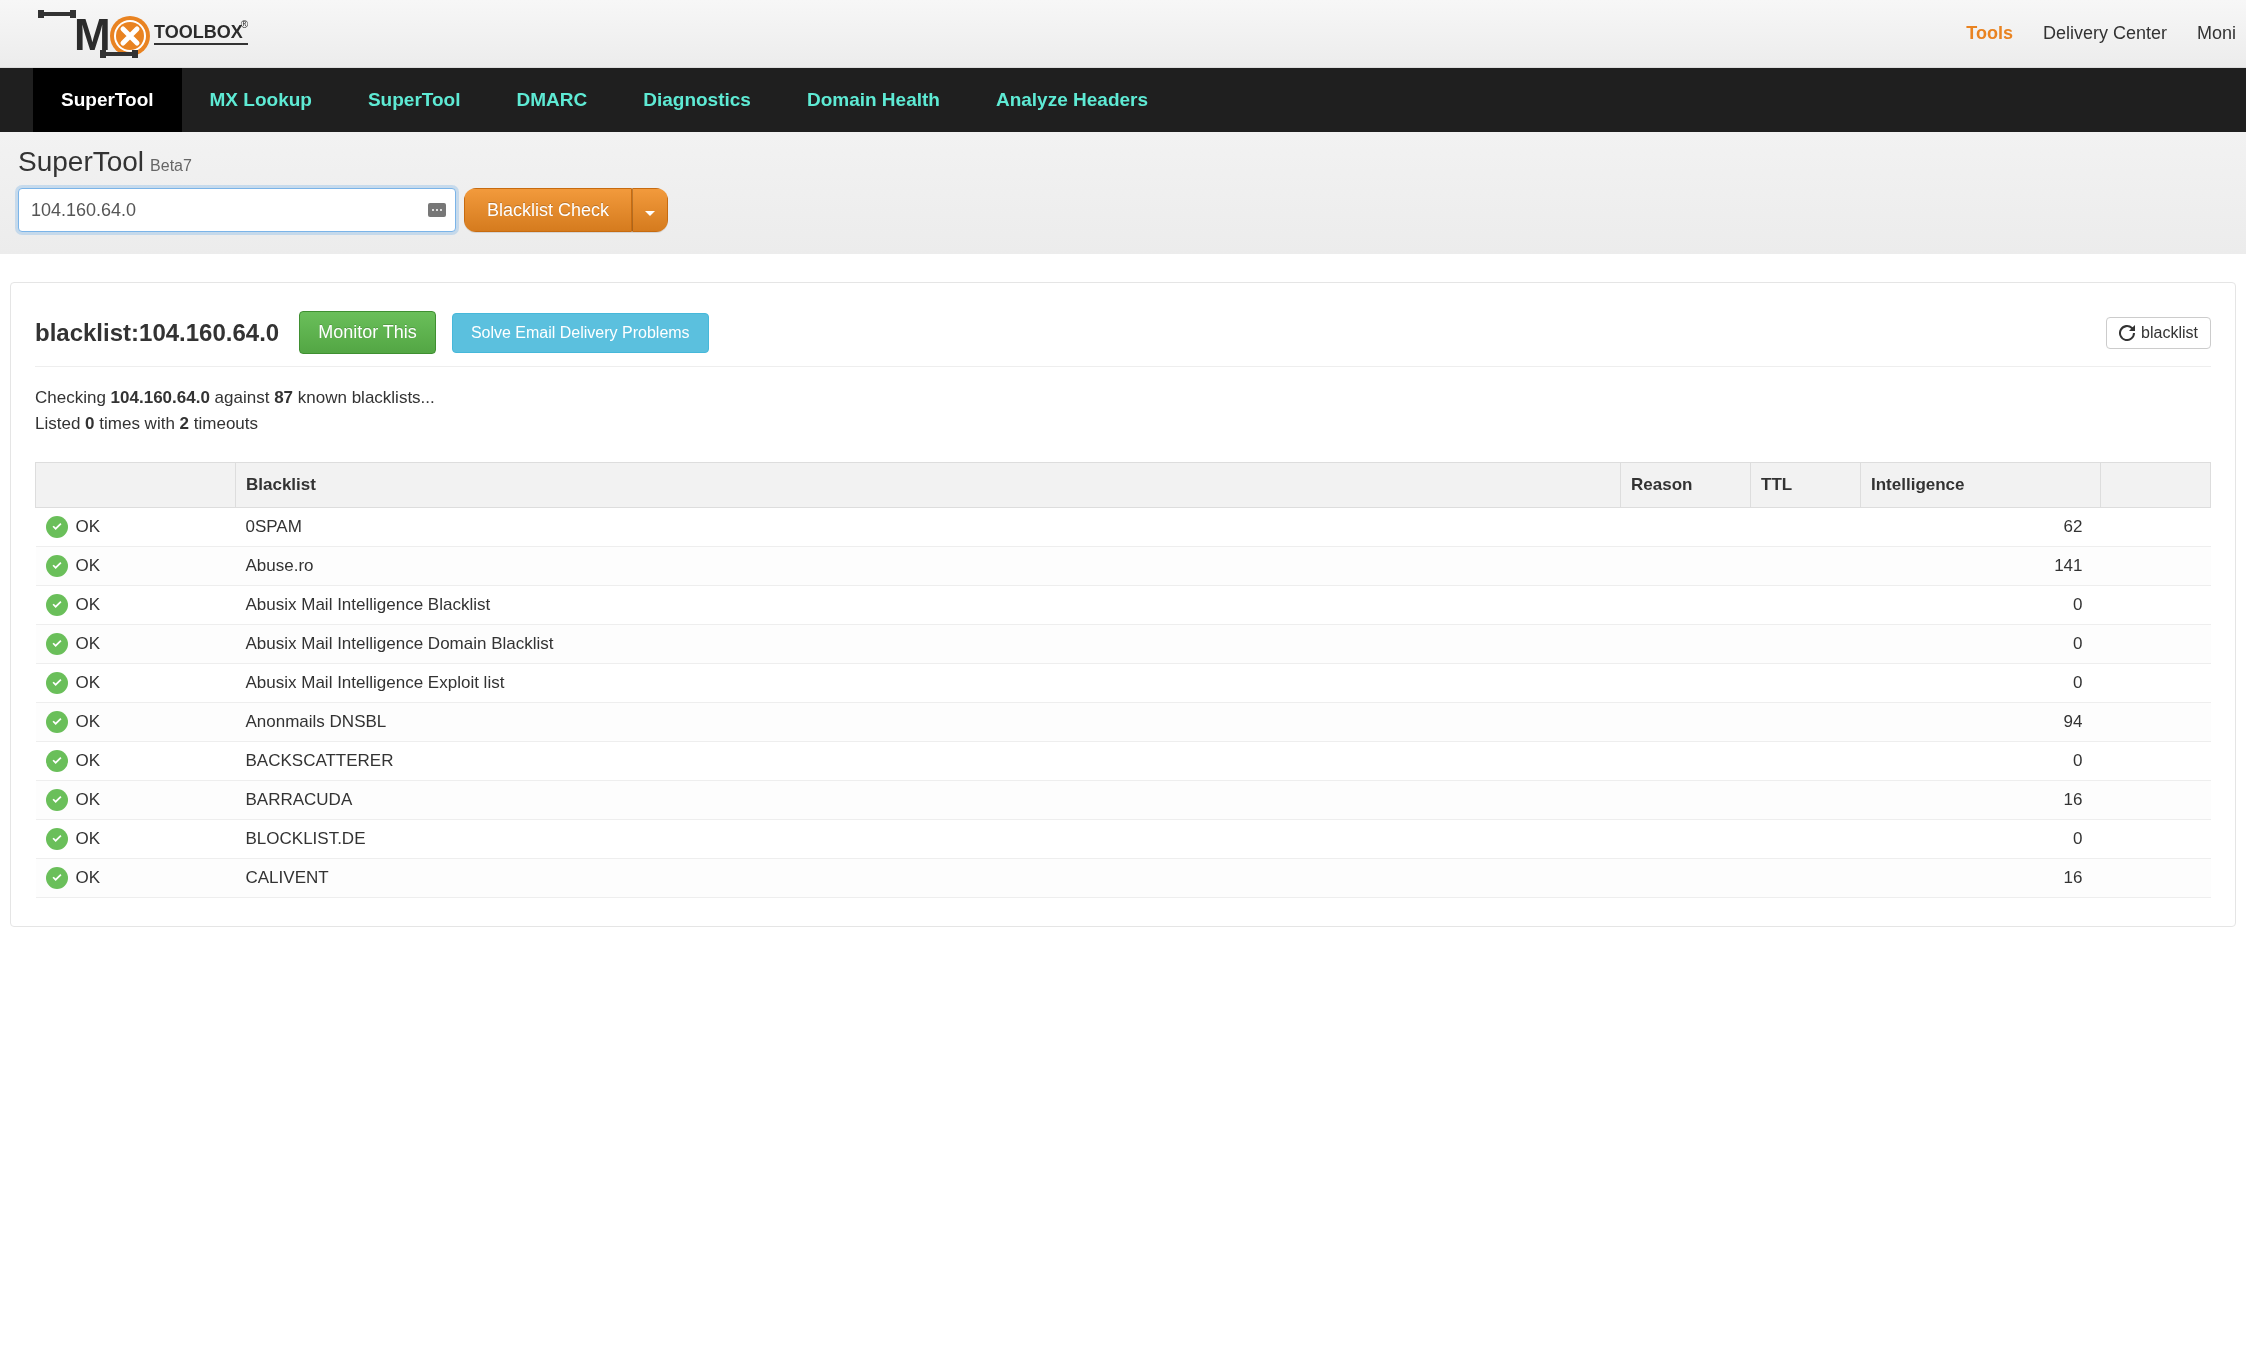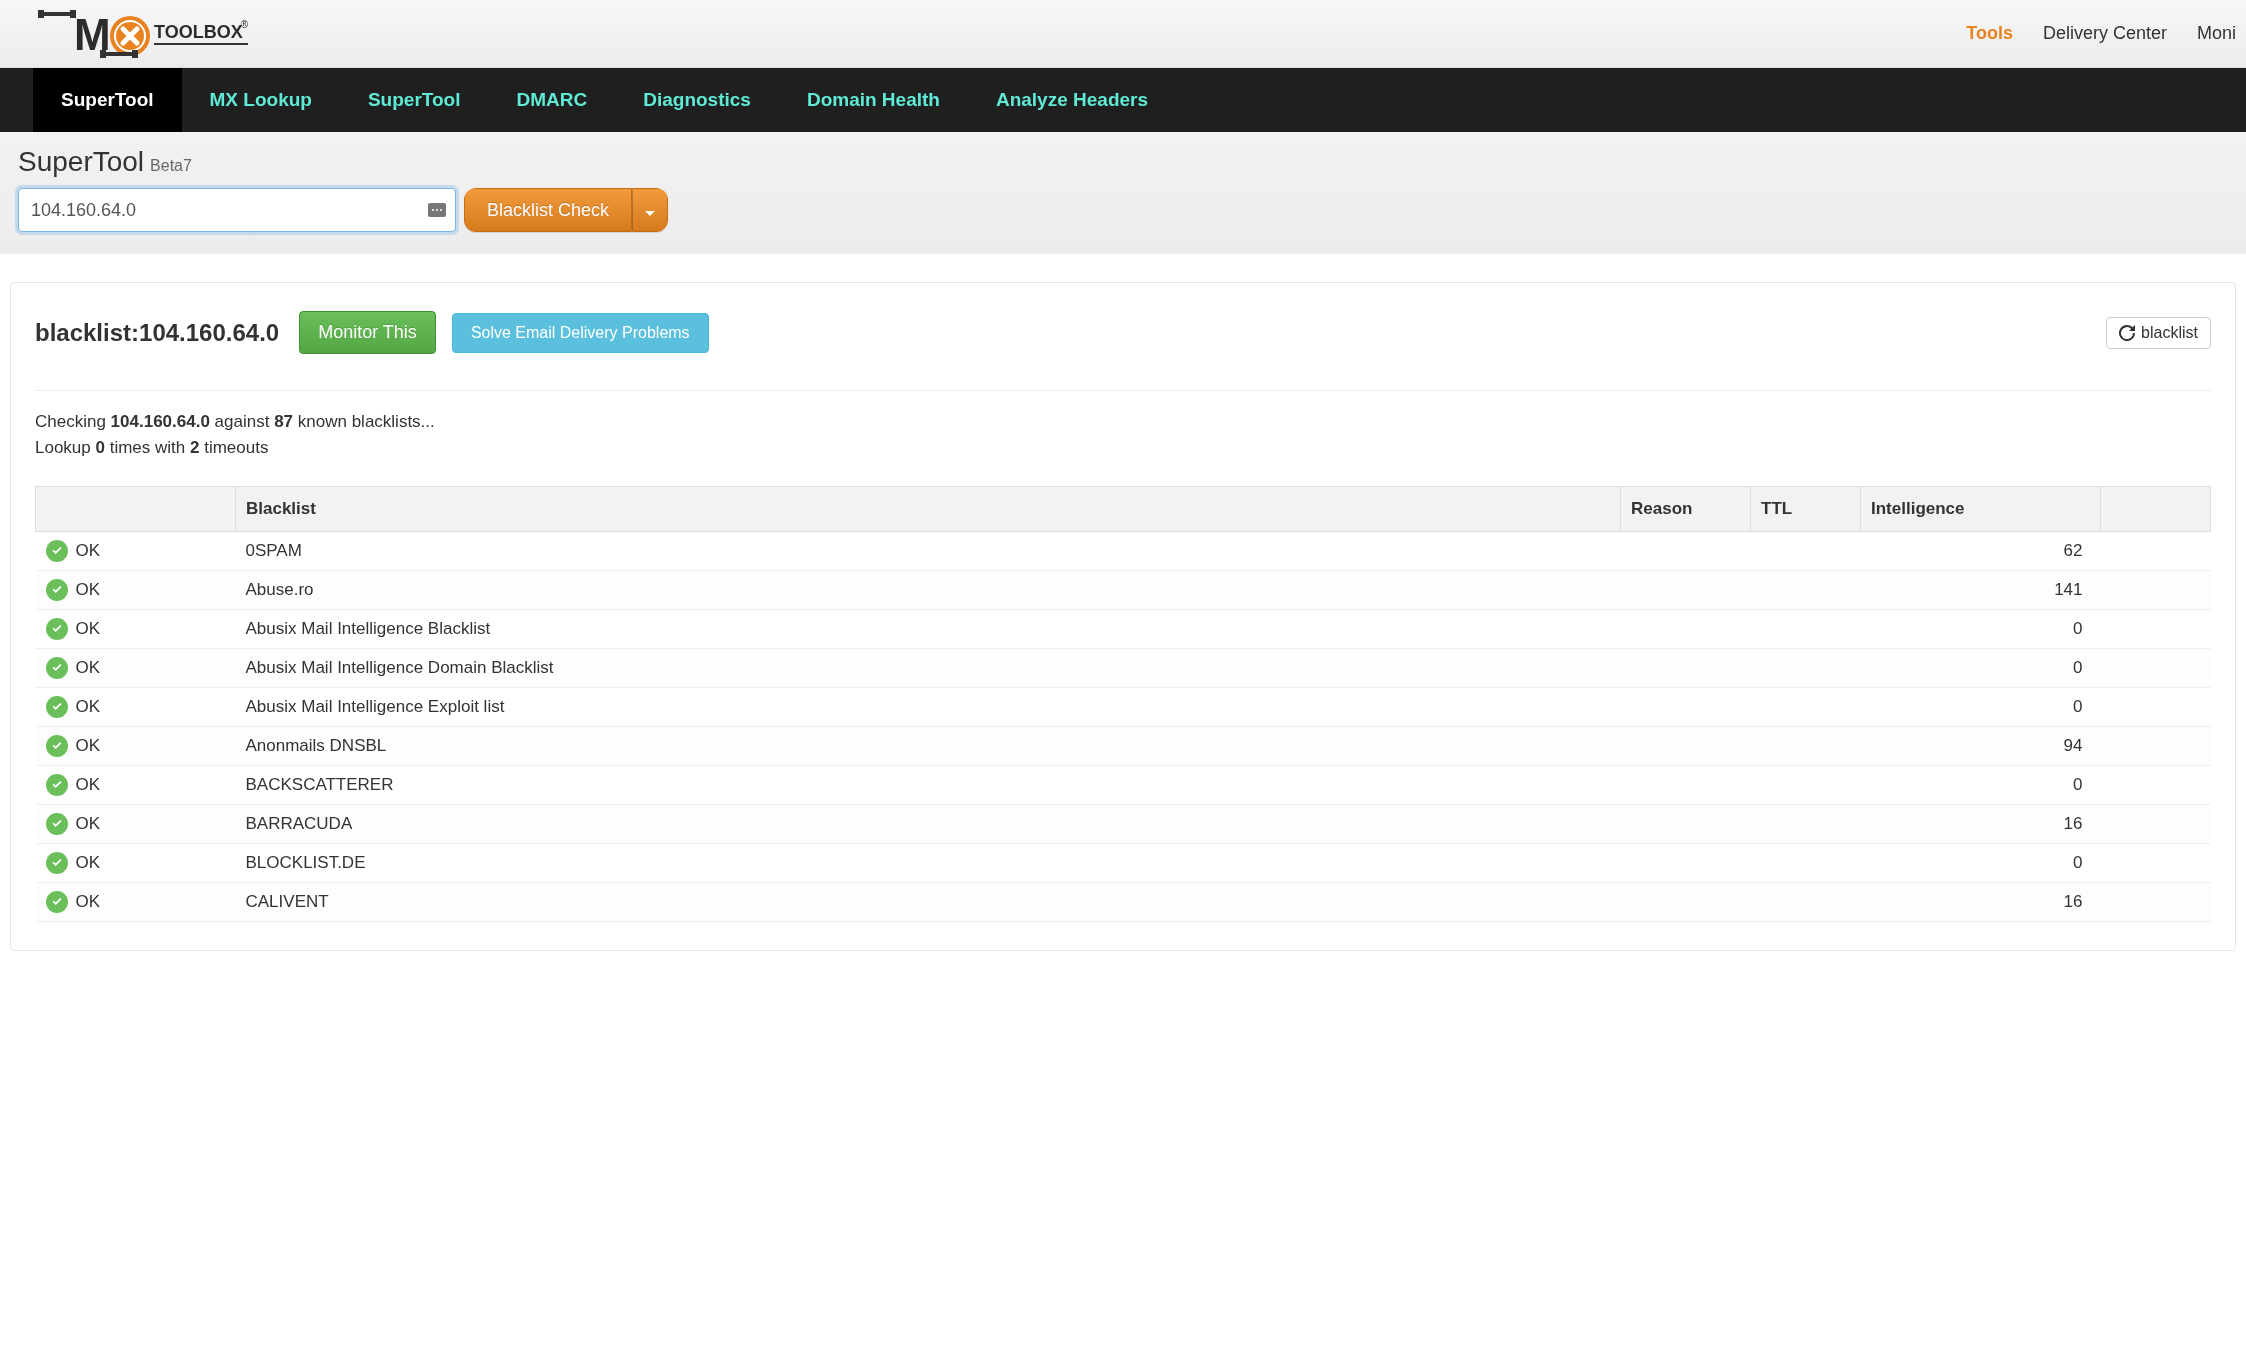--- a/index.html
+++ b/index.html
@@ -154,21 +154,21 @@
   .card {
     border: 1px solid #e5e5e5;
     border-radius: 4px;
     padding: 28px 24px;
   }
   .card-header-row {
     display: flex;
     align-items: center;
     gap: 16px;
     border-bottom: 1px solid #eee;
-    padding-bottom: 36px;
+    padding-bottom: 12px;
     margin-bottom: 18px;
   }
   .card-title {
     font-size: 24px;
     font-weight: 700;
     color: #333;
     margin-right: 4px;
   }
   .btn-green {
     background: linear-gradient(#6abf5a, #53a644);
@@ -327,21 +327,21 @@
         </svg>
         <span>blacklist</span>
       </button>
     </div>
 
     <div class="summary">
       <div>
         <span>Checking </span><b>104.160.64.0</b><span> against </span><b>87</b><span> known blacklists...</span>
       </div>
       <div>
-        <span>Lookup </span><b>0</b><span> times with </span><b>2</b><span> timeouts</span>
+        <span>Listed </span><b>0</b><span> times with </span><b>2</b><span> timeouts</span>
       </div>
     </div>
 
     <table class="results">
       <thead>
         <tr>
           <th class="col-status"></th>
           <th class="col-blacklist">Blacklist</th>
           <th class="col-reason">Reason</th>
           <th class="col-ttl">TTL</th>

